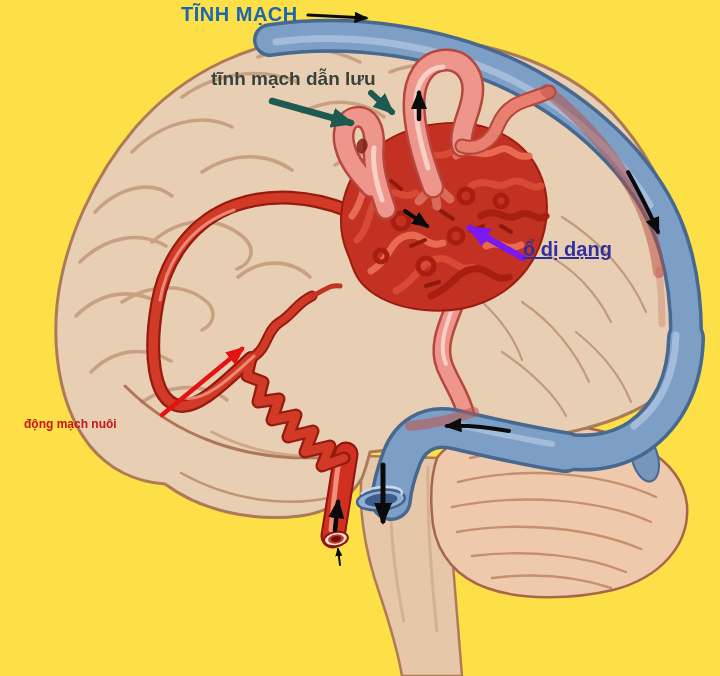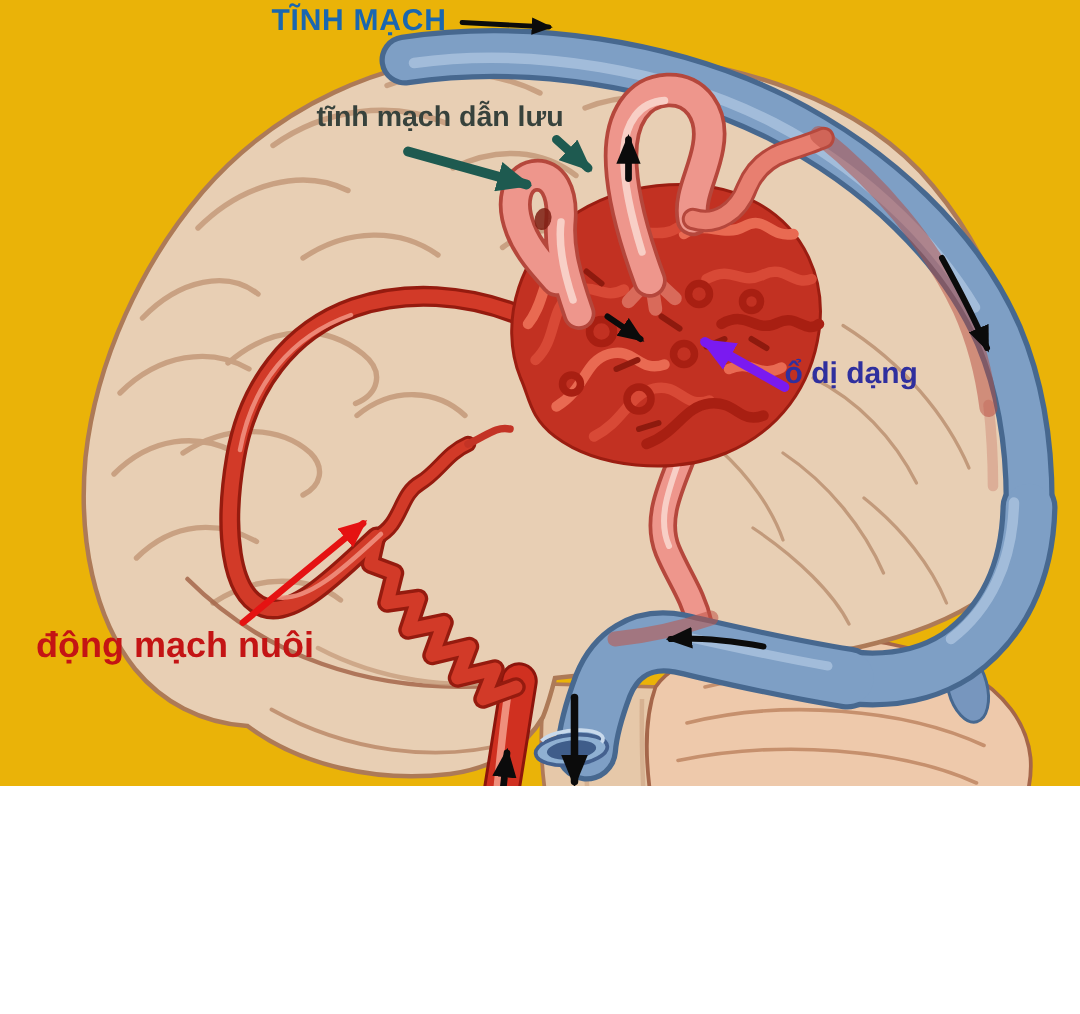--- a/index.html
+++ b/index.html
@@ -1,23 +1,23 @@
 <!DOCTYPE html>
 <html><head>
 <meta charset="utf-8">
 <style>
   html,body{margin:0;padding:0;background:#fff;}
-  .stage{position:relative;width:720px;height:524px;background:#eab308;overflow:hidden;
+  .stage{position:relative;width:720px;height:676px;background:#fde047;overflow:hidden;
          font-family:"Liberation Sans", sans-serif;}
   .stage svg{position:absolute;left:0;top:0;}
   .lbl{position:absolute;white-space:nowrap;line-height:1.05;}
   .lbl-vein{left:181px;top:4px;font-size:20px;font-weight:700;letter-spacing:.5px;color:#1a67b0;}
   .lbl-drain{left:211px;top:69px;font-size:19px;font-weight:700;color:#37423c;}
-  .lbl-nidus{left:523px;top:239px;font-size:20px;font-weight:700;color:#2f2f9e;}
-  .lbl-feeder{left:24px;top:418px;font-size:24px;font-weight:700;color:#c41414;}
+  .lbl-nidus{left:523px;top:239px;font-size:20px;font-weight:700;color:#2f2f9e;text-decoration:underline;}
+  .lbl-feeder{left:24px;top:418px;font-size:12px;font-weight:700;color:#c41414;}
   .lbl-artery{left:230px;top:561px;font-size:21px;font-weight:800;letter-spacing:.5px;color:#8f1012;}
 </style>
 </head>
 <body>
 
 <div class="stage">
 
 <svg width="720" height="676" viewBox="0 0 720 676">
   <defs>
     <marker id="mBlack" markerWidth="4.4" markerHeight="3.6" refX="3.6" refY="1.8" orient="auto" markerUnits="strokeWidth">

